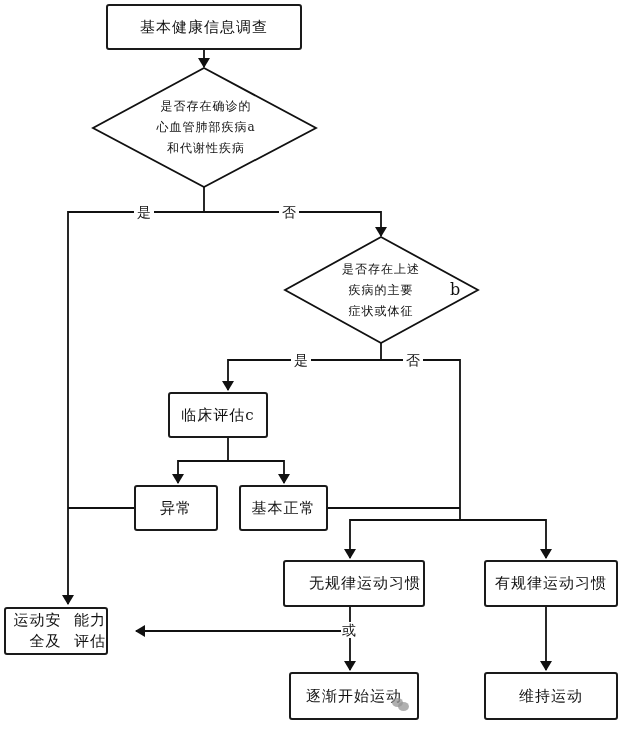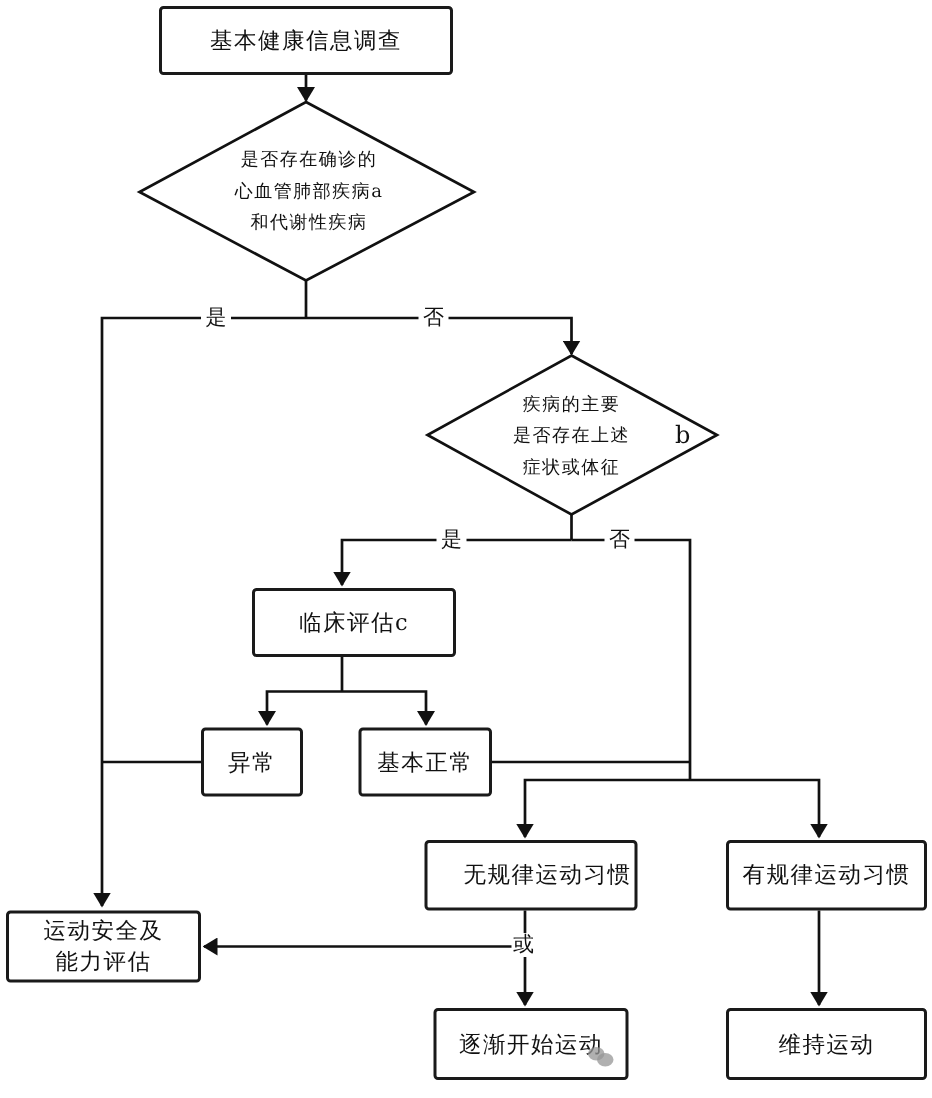--- a/index.html
+++ b/index.html
@@ -70,50 +70,50 @@
 <div class="dtext" style="left:128px;top:96px;width:156px;">
   <div>是否存在确诊的</div>
   <div>心血管肺部疾病a</div>
   <div>和代谢性疾病</div>
 </div>
 
 <div class="label" style="left:134px;top:204px;">是</div>
 <div class="label" style="left:279px;top:204px;">否</div>
 
 <div class="dtext" style="left:320px;top:259px;width:122px;">
+  <div>是否存在上述</div>
   <div>疾病的主要</div>
-  <div>是否存在上述</div>
   <div>症状或体征</div>
 </div>
 <div class="note" style="left:450px;top:280px;">b</div>
 
 <div class="label" style="left:291px;top:352px;">是</div>
 <div class="label" style="left:403px;top:352px;">否</div>
 
-<div class="box" style="left:168px;top:392px;width:136px;height:46px;">
+<div class="box" style="left:168px;top:392px;width:100px;height:46px;">
   <span>临床评估c</span>
 </div>
 
-<div class="box" style="left:134px;top:485px;width:68px;height:46px;">
+<div class="box" style="left:134px;top:485px;width:84px;height:46px;">
   <span>异常</span>
 </div>
 
 <div class="box" style="left:239px;top:485px;width:89px;height:46px;">
   <span>基本正常</span>
 </div>
 
 <div class="box" style="left:283px;top:560px;width:142px;height:47px;padding-left:22px;">
   <span>无规律运动习惯</span>
 </div>
 
 <div class="box" style="left:484px;top:560px;width:134px;height:47px;">
   <span>有规律运动习惯</span>
 </div>
 
-<div class="box" style="left:4px;top:607px;width:130px;height:48px;flex-direction:column;">
+<div class="box" style="left:4px;top:607px;width:104px;height:48px;flex-direction:row;">
   <div>运动安全及</div>
   <div>能力评估</div>
 </div>
 
 <div class="label" style="left:341px;top:622px;padding:0 1px;">或</div>
 
 <div class="box" style="left:289px;top:672px;width:130px;height:48px;">
   <span>逐渐开始运动</span>
 </div>
 

